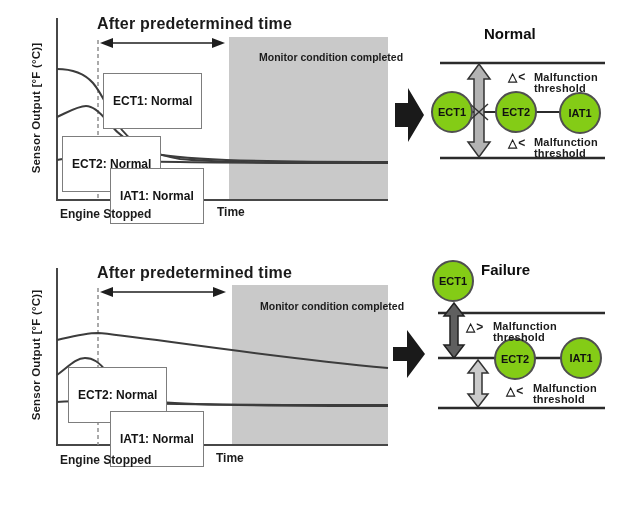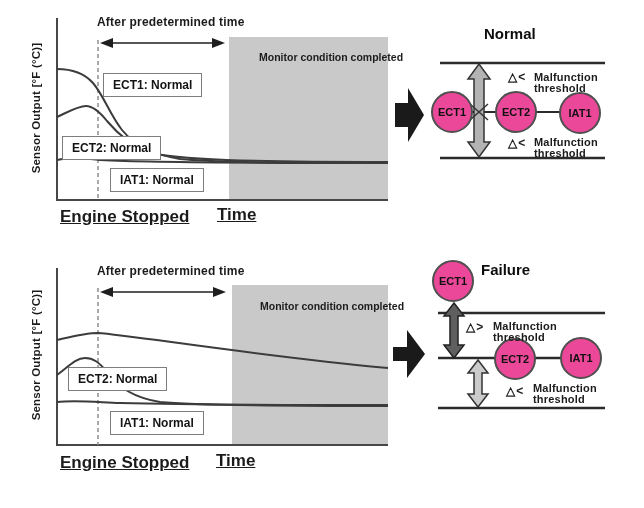--- a/index.html
+++ b/index.html
@@ -2,35 +2,35 @@
 <html><head>
 <meta charset="utf-8">
 <style>
   html,body{margin:0;padding:0;background:#fff;}
   .stage{
     position:relative;width:644px;height:508px;background:#ffffff;
     font-family:"Liberation Sans",sans-serif;color:#1b1b1b;overflow:hidden;
   }
   .vec{position:absolute;left:0;top:0;z-index:1;}
   .txt{position:absolute;white-space:nowrap;z-index:3;font-weight:bold;}
-  .annot{font-size:12px;letter-spacing:0.2px;}
+  .annot{font-size:16px;letter-spacing:0.2px;}
   .region-label{font-size:10.5px;color:#1c1c1c;margin-left:20px;}
-  .axis-x-label{font-size:17px;text-decoration:underline;}
+  .axis-x-label{font-size:12px;}
   .section-title{font-size:15px;color:#0d0d0d;}
   .label-box{
     position:absolute;z-index:3;background:#ffffff;border:1.5px solid #7d7d7d;
-    font-weight:bold;font-size:12px;padding:4px 9px;white-space:nowrap;color:#141414;
+    font-weight:bold;font-size:12px;padding:20px 9px;white-space:nowrap;color:#141414;
   }
   .yaxis-label{
     position:absolute;z-index:3;width:190px;text-align:center;font-weight:bold;
     font-size:11.5px;transform:rotate(-90deg);letter-spacing:0.2px;
   }
   .node-circle{
     position:absolute;z-index:2;box-sizing:border-box;width:42px;height:42px;
-    border:2px solid #4f4f4f;border-radius:50%;background:#ec4899;
+    border:2px solid #4f4f4f;border-radius:50%;background:#84cc16;
     display:flex;align-items:center;justify-content:center;
     font-weight:bold;font-size:11px;color:#111;
   }
   .thr-sym{font-size:12px;letter-spacing:1px;}
   .thr-text{font-size:11px;line-height:10.5px;letter-spacing:0.2px;margin-top:6px;}
   .thr-text div{white-space:nowrap;}
 </style>
 </head>
 <body>
 

